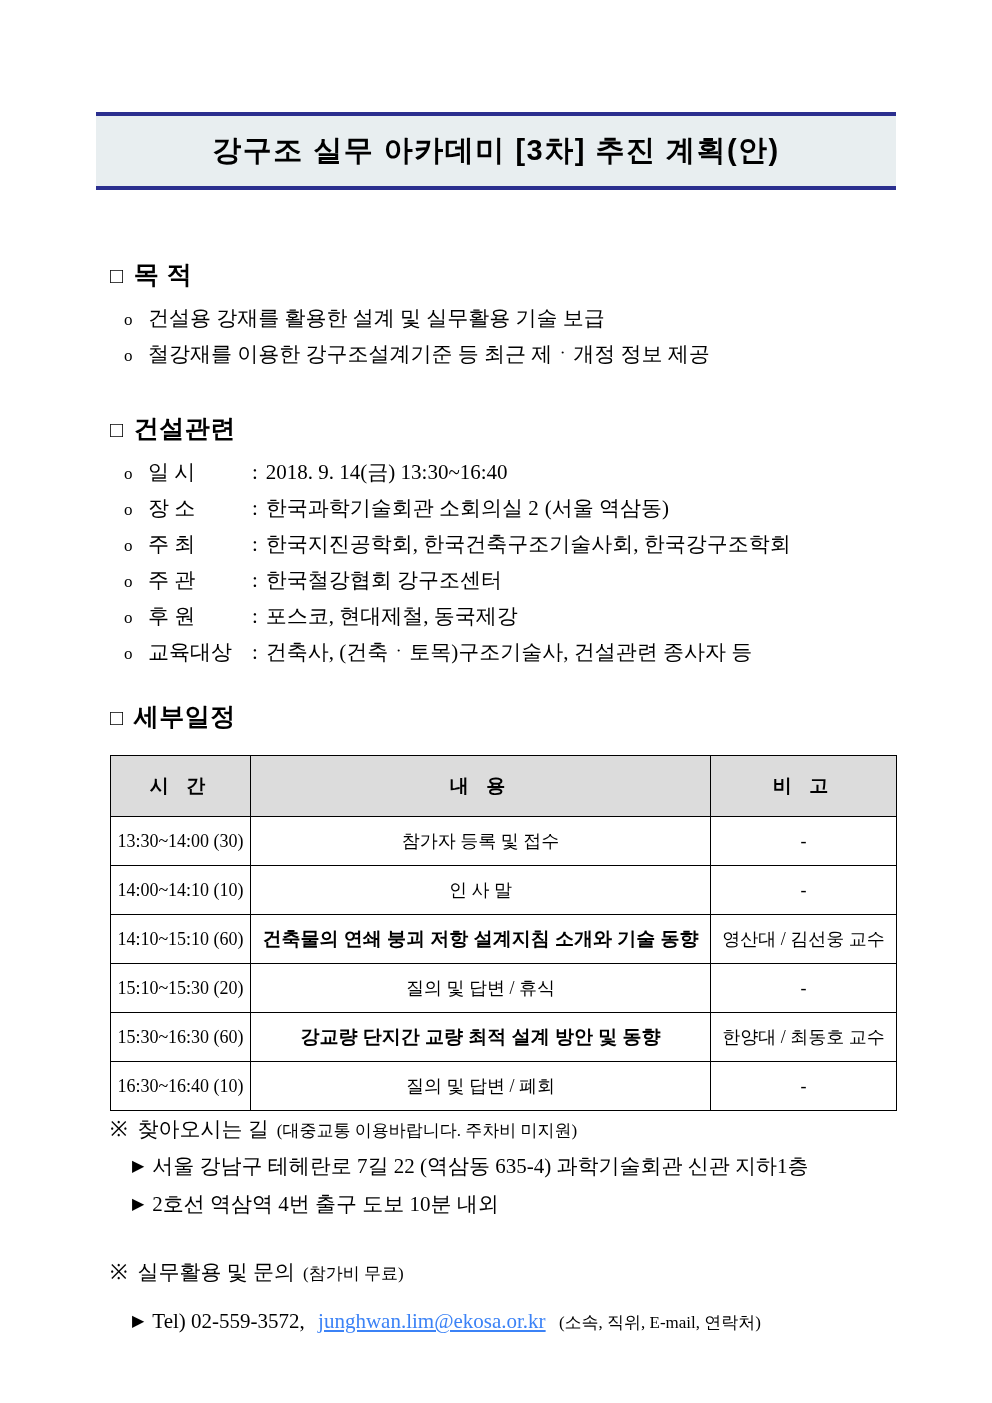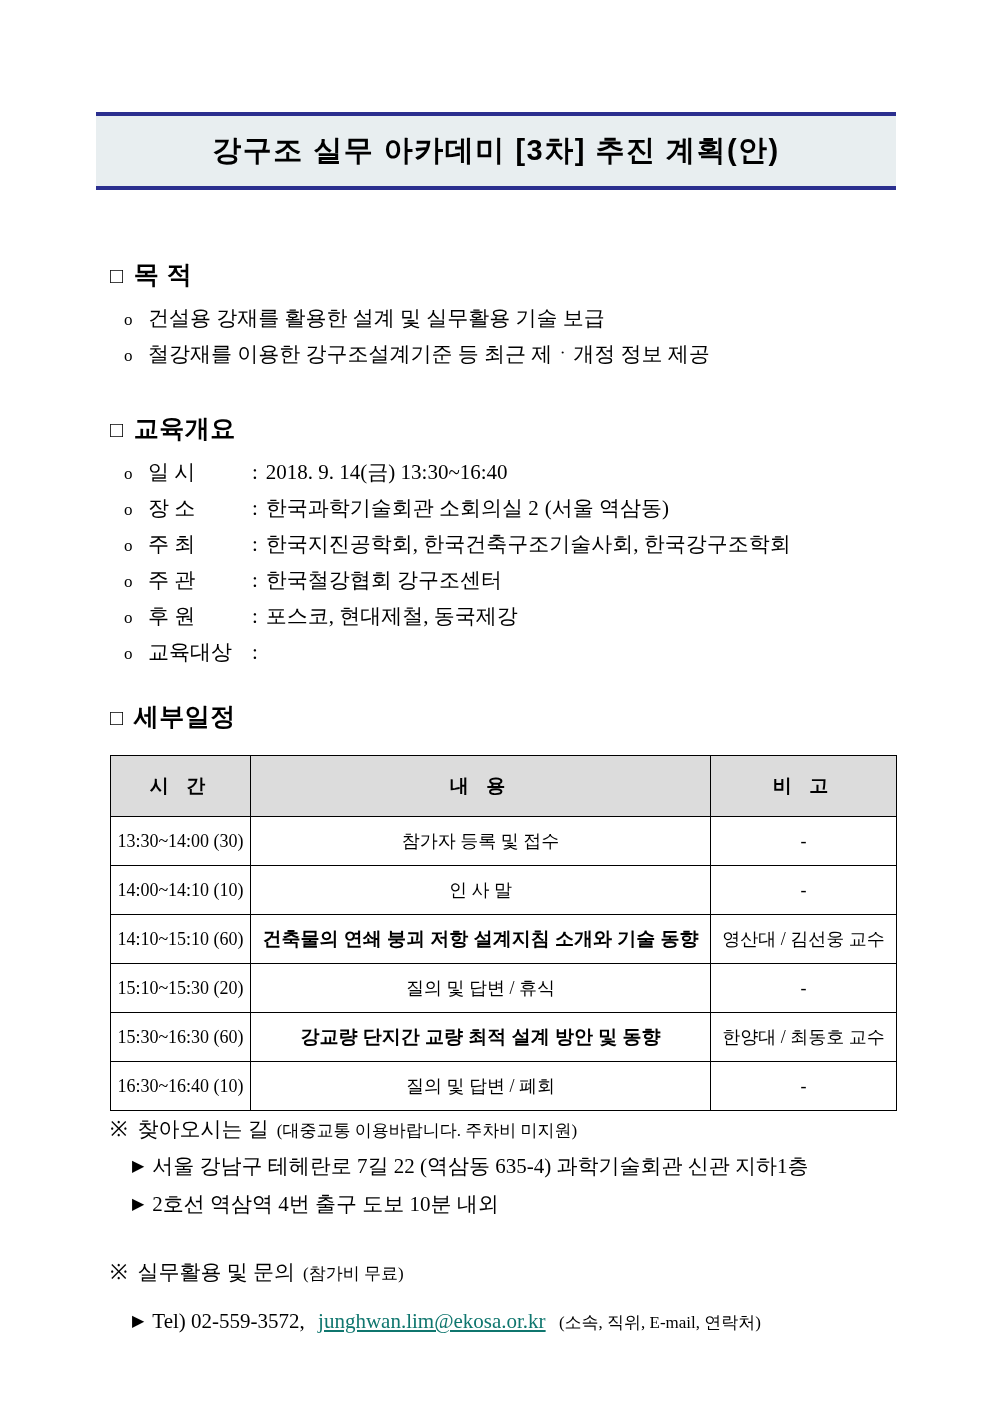--- a/index.html
+++ b/index.html
@@ -168,21 +168,21 @@
     position: relative;
     top: -2px;
   }
   .notes2 {
     position: absolute;
     left: 110px;
     top: 1255px;
     width: 830px;
   }
   a.mail {
-    color: #0f766e;
+    color: #3b82f6;
   }
 </style>
 </head>
 <body>
 
 <div class="page">
 
   <div class="title-banner">
     <div class="title-text">강구조 실무 아카데미 [3차] 추진 계획(안)</div>
   </div>
@@ -198,21 +198,21 @@
       </div>
       <div class="bullet-row">
         <span class="bullet-mark">o</span>
         <span>철강재를 이용한 강구조설계기준 등 최근 제ㆍ개정 정보 제공</span>
       </div>
     </div>
   </div>
 
   <div class="section" style="top: 412px;">
     <div class="sect-head">
-      <span class="box">□</span><span>교육개요</span>
+      <span class="box">□</span><span>건설관련</span>
     </div>
     <div class="bullets">
 
       <div class="bullet-row">
         <span class="bullet-mark">o</span>
         <span class="lbl-w">일      시</span>
         <span class="lbl">:</span>
         <span style="margin-left:8px">2018. 9. 14(금) 13:30~16:40</span>
         <span class="small" style="margin-left:6px"></span>
       </div>
@@ -246,20 +246,21 @@
         <span class="lbl-w">후      원</span>
         <span class="lbl">:</span>
         <span style="margin-left:8px">포스코, 현대제철, 동국제강</span>
         <span class="small" style="margin-left:6px"></span>
       </div>
 
       <div class="bullet-row">
         <span class="bullet-mark">o</span>
         <span class="lbl-w">교육대상</span>
         <span class="lbl">:</span>
+        <span style="margin-left:8px">건축사, (건축ㆍ토목)구조기술사, 건설관련 종사자 등</span>
         <span class="small" style="margin-left:6px"></span>
       </div>
 
     </div>
   </div>
 
   <div class="section" style="top: 700px;">
     <div class="sect-head">
       <span class="box">□</span><span>세부일정</span>
     </div>

